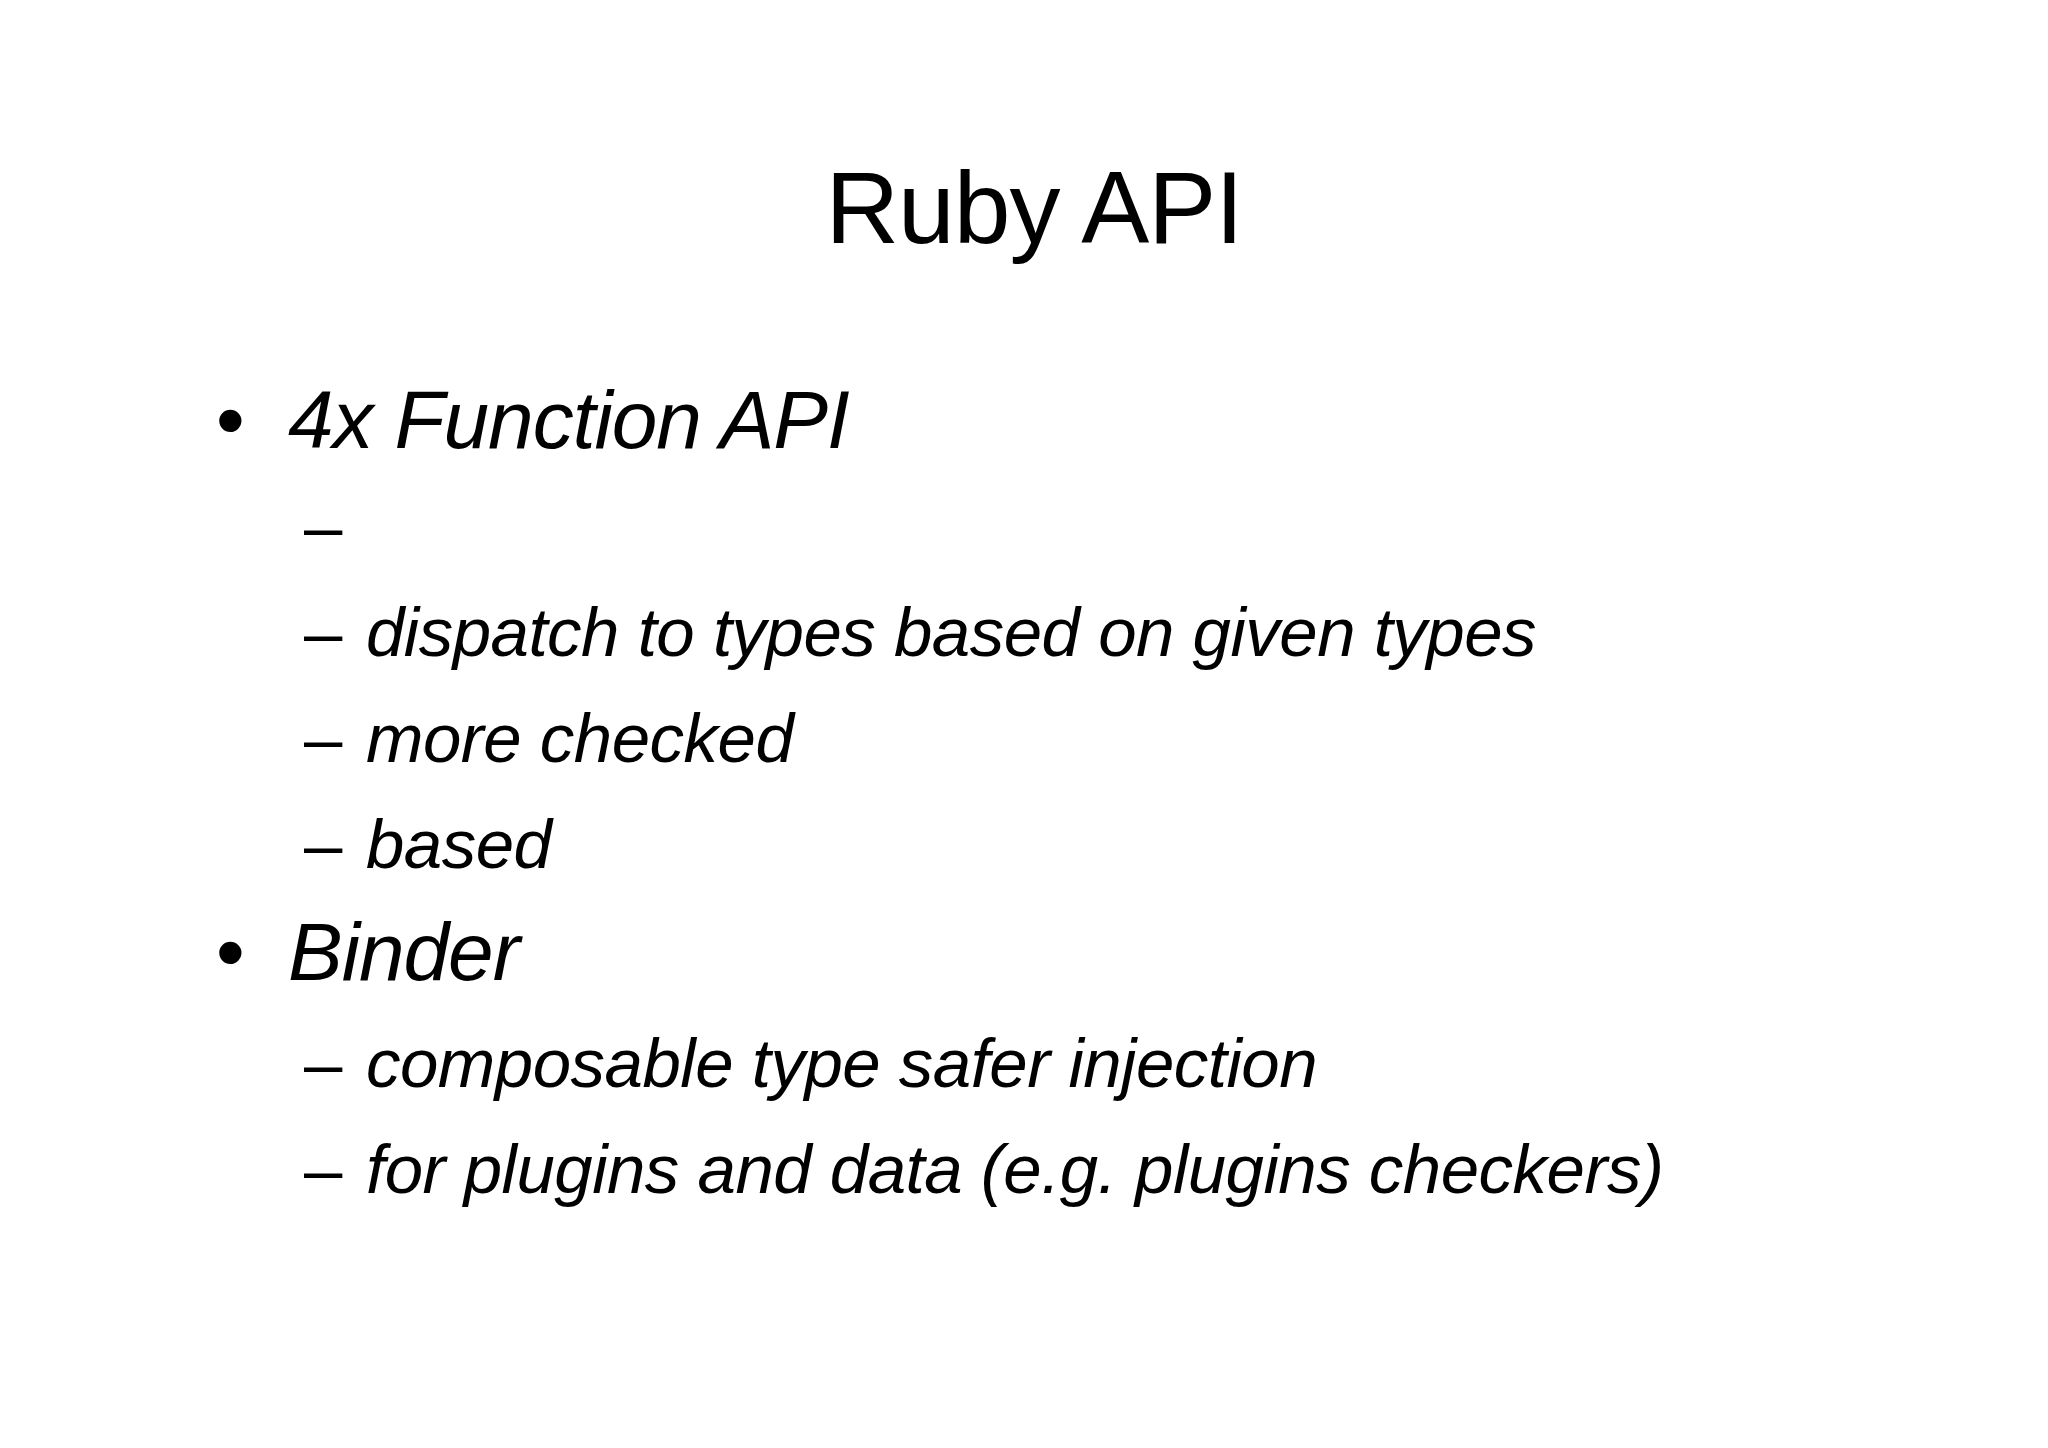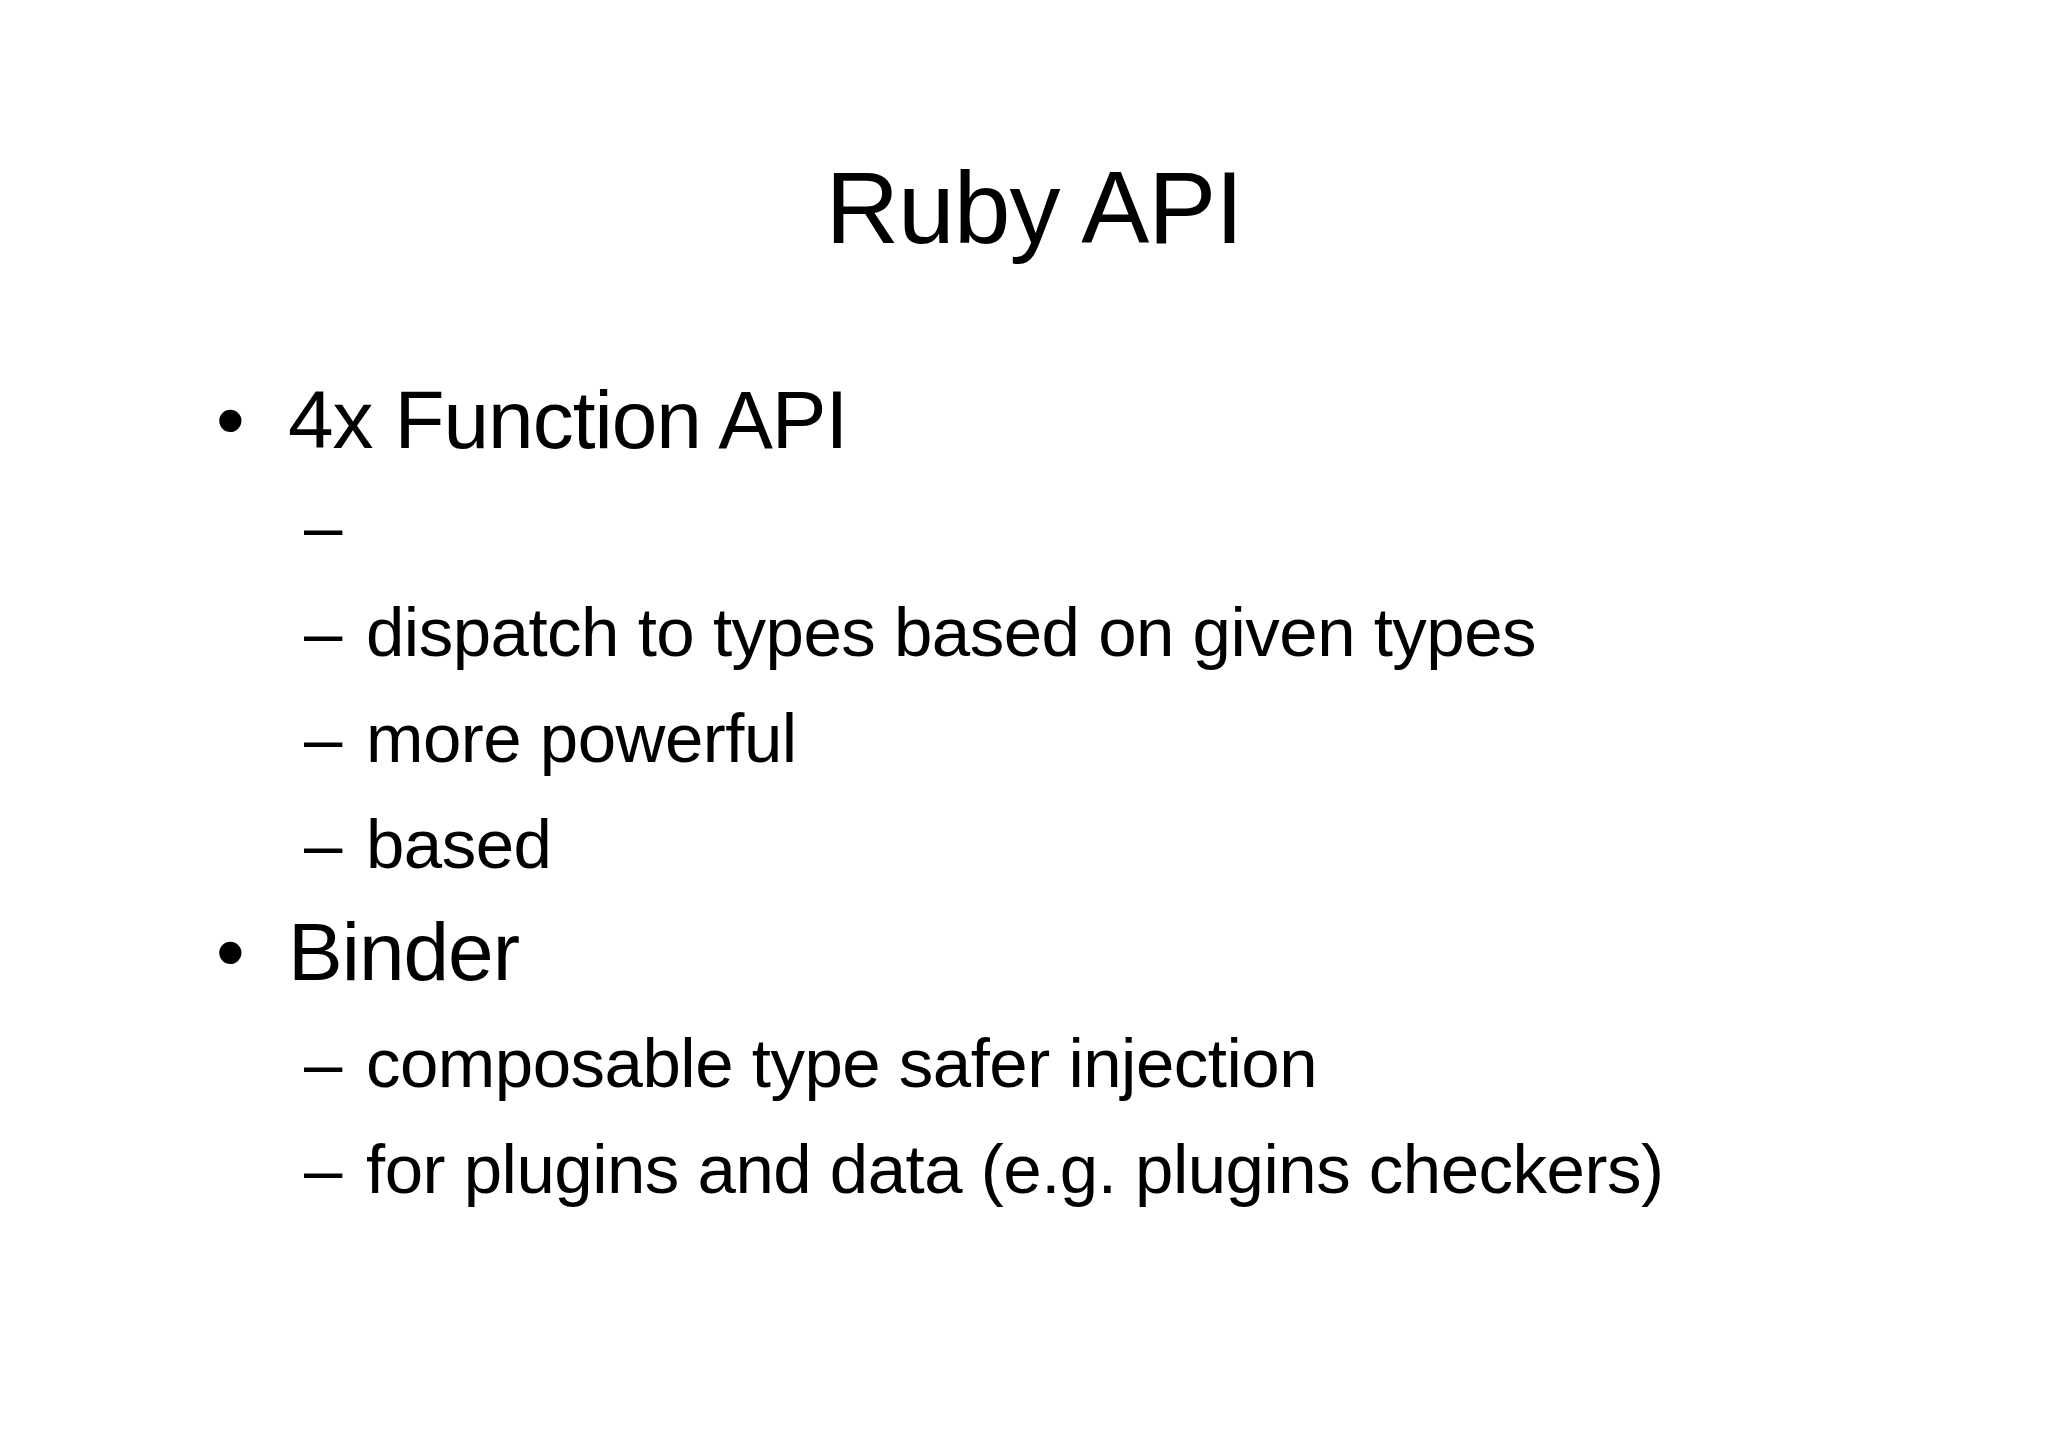--- a/index.html
+++ b/index.html
@@ -54,20 +54,21 @@
   .l1 .marker {
     flex: none;
     width: 72px;
   }
   .l2 .marker {
     flex: none;
     width: 62px;
   }
   .text {
     flex: none;
+    font-style: italic;
   }
 </style>
 </head>
 <body>
 
 <div class="slide">
 
   <h1 class="title">Ruby API</h1>
 
   <div class="row l1" style="top:379px">
@@ -79,21 +80,21 @@
     <span class="marker">–</span>
   </div>
 
   <div class="row l2" style="top:598px">
     <span class="marker">–</span>
     <span class="text">dispatch to types based on given types</span>
   </div>
 
   <div class="row l2" style="top:704px">
     <span class="marker">–</span>
-    <span class="text">more powerful</span>
+    <span class="text">more checked</span>
   </div>
 
   <div class="row l2" style="top:810px">
     <span class="marker">–</span>
     <span class="text">based</span>
   </div>
 
   <div class="row l1" style="top:911px">
     <span class="marker">•</span>
     <span class="text">Binder</span>

